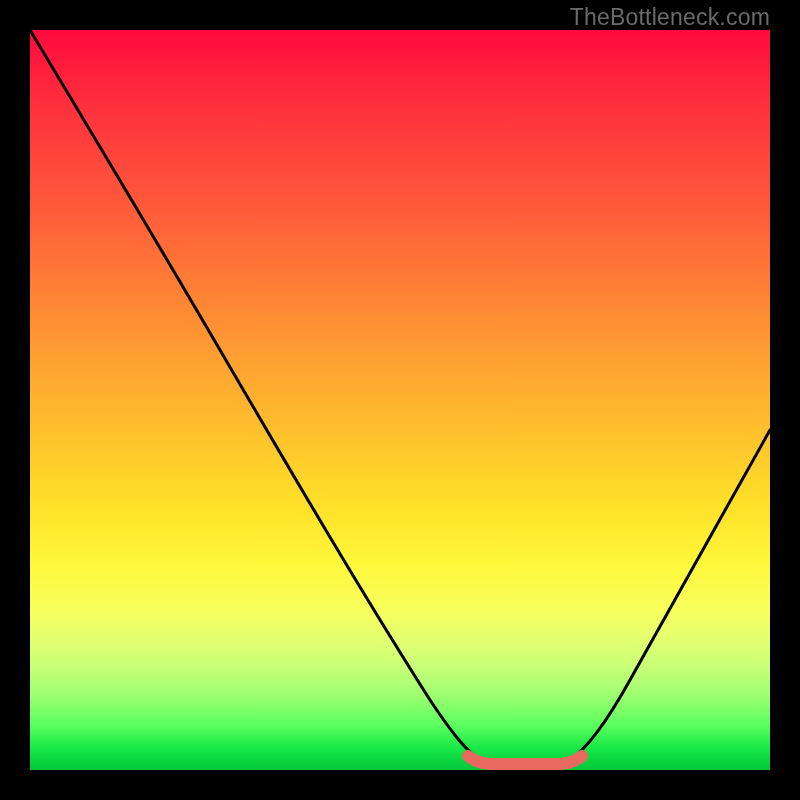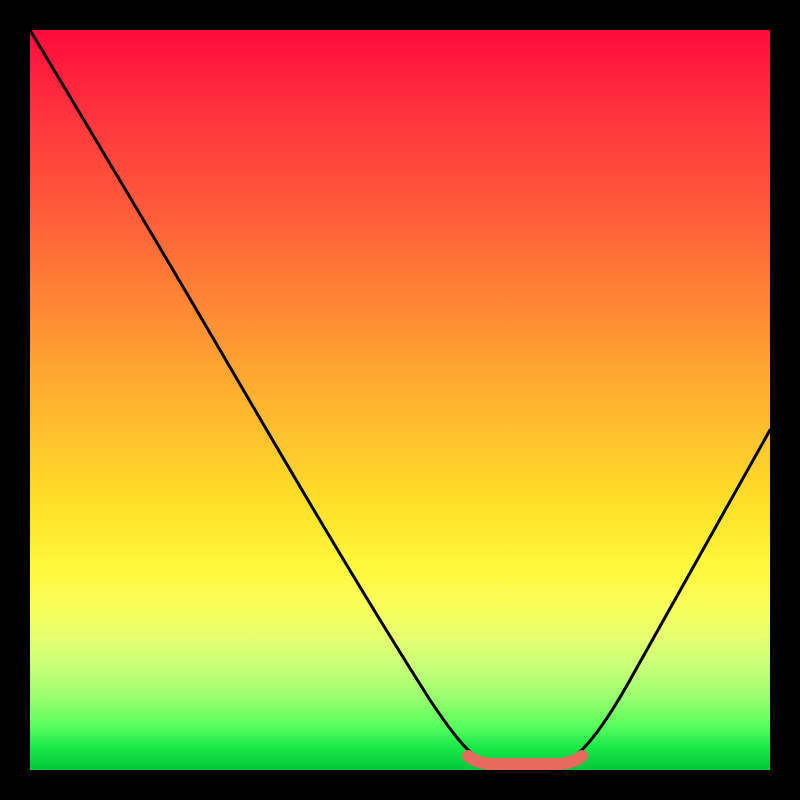--- a/index.html
+++ b/index.html
@@ -59,20 +59,21 @@
     width: 740px;
     height: 740px;
     overflow: visible;
   }
 </style>
 </head>
 <body>
 
 <div class="frame">
 
+  <div class="watermark">TheBottleneck.com</div>
 
   <div class="plot-area">
     <svg class="curve" viewBox="0 0 740 740" preserveAspectRatio="none">
 
       <path fill="none" stroke="#000" stroke-width="3" stroke-linecap="round" d="M 0 0
                C 60 100, 120 200, 190 320
                C 260 440, 330 560, 400 670
                C 420 700, 435 720, 450 730
                L 540 730
                C 555 720, 575 695, 600 650

